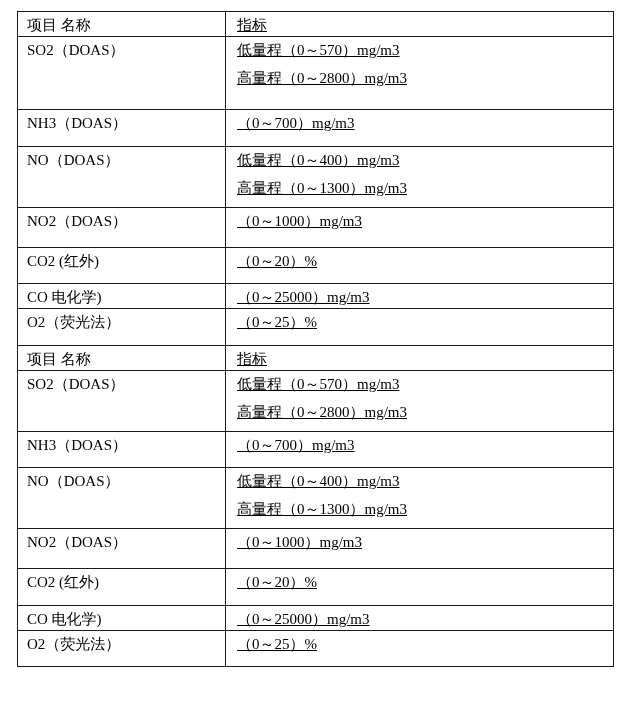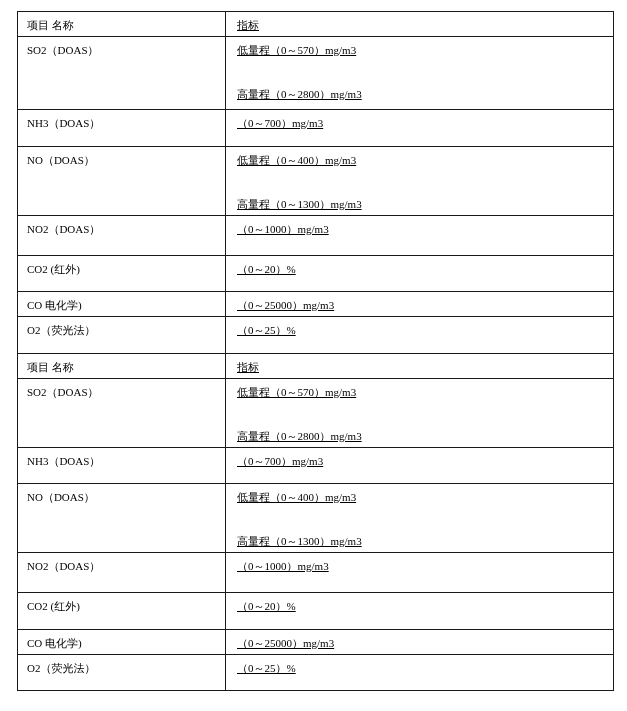--- a/index.html
+++ b/index.html
@@ -20,28 +20,28 @@
     top: 11px;
     width: 596px;
     border-collapse: collapse;
     table-layout: fixed;
   }
   .doc-table col.c1 { width: 208px; }
   .doc-table col.c2 { width: 388px; }
   .doc-table td {
     border: 1.5px solid #1a1a1a;
     vertical-align: top;
-    font-size: 11px;
+    font-size: 15px;
     line-height: 22px;
     padding: 2px 4px 0 9px;
     overflow: hidden;
   }
   .doc-table td.ind-cell { padding-left: 11px; text-decoration: underline; }
   .line { line-height: 22px; }
-  .line2 { margin-top: 22px; }
+  .line2 { margin-top: 6px; }
   
   tr.rh-22 { height: 22px; }
   tr.rh-24 { height: 24px; }
   tr.rh-36 { height: 36px; }
   tr.rh-37 { height: 37px; }
   tr.rh-40 { height: 40px; }
   tr.rh-73 { height: 73px; }
   tr.rh-75 { height: 61px; }
 </style>
 </head>

